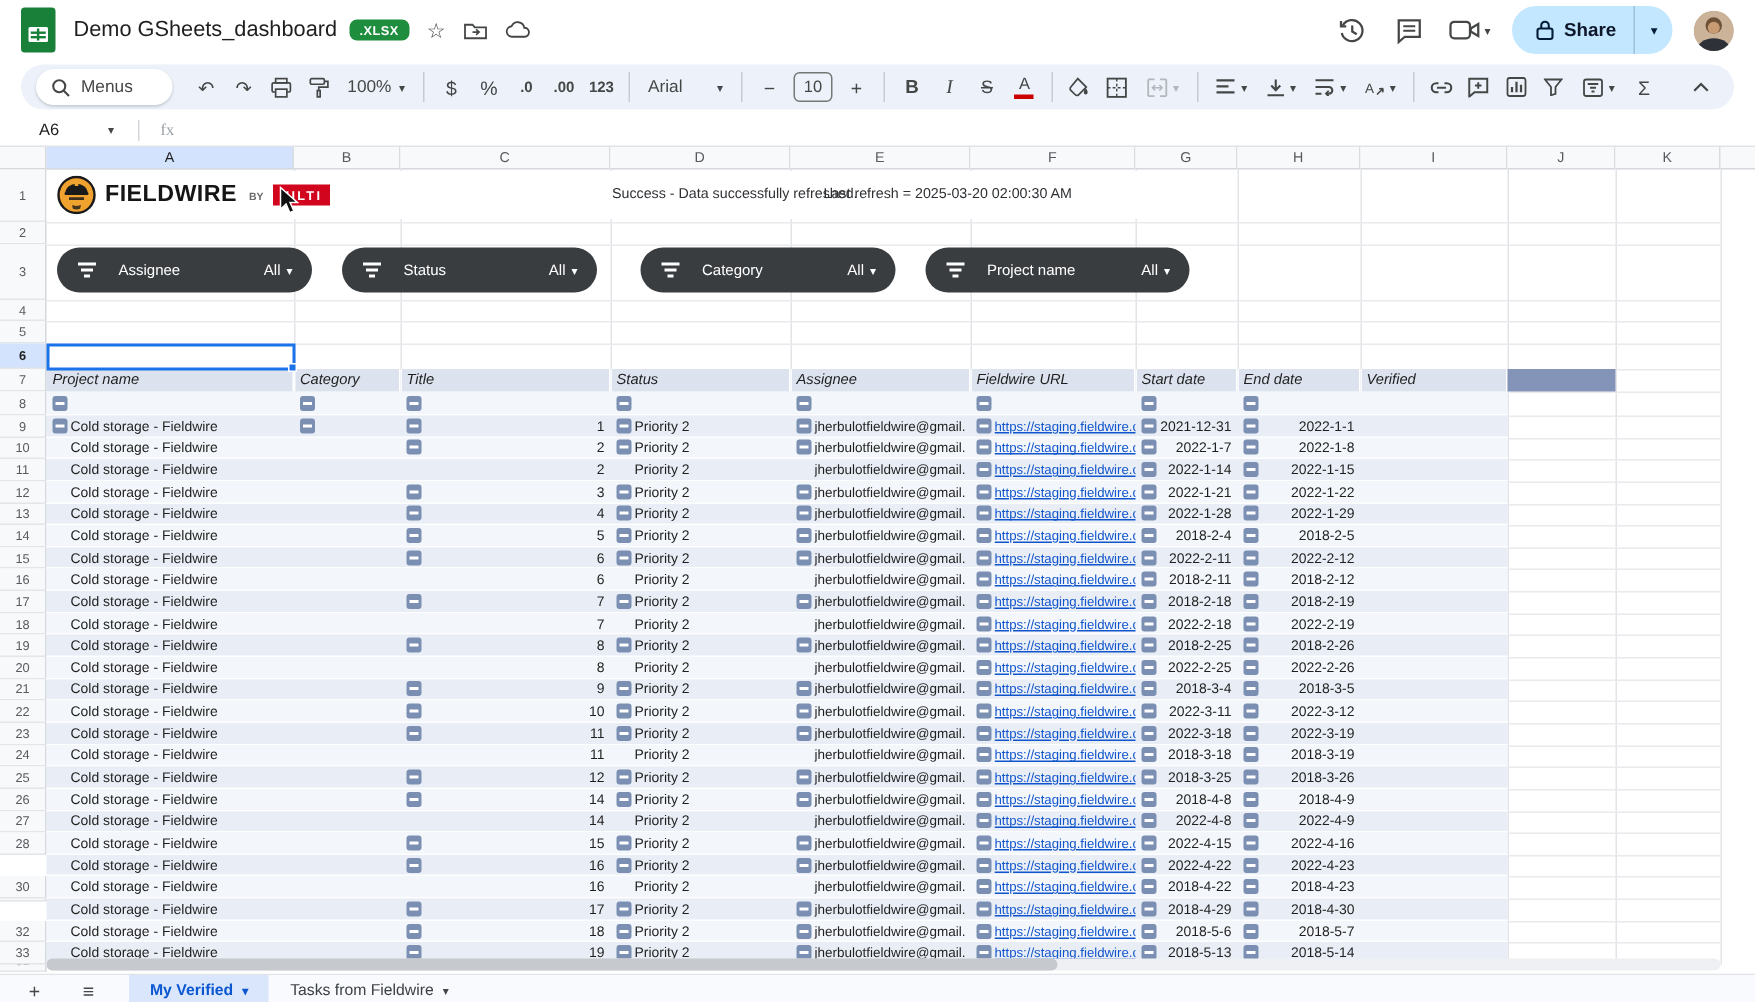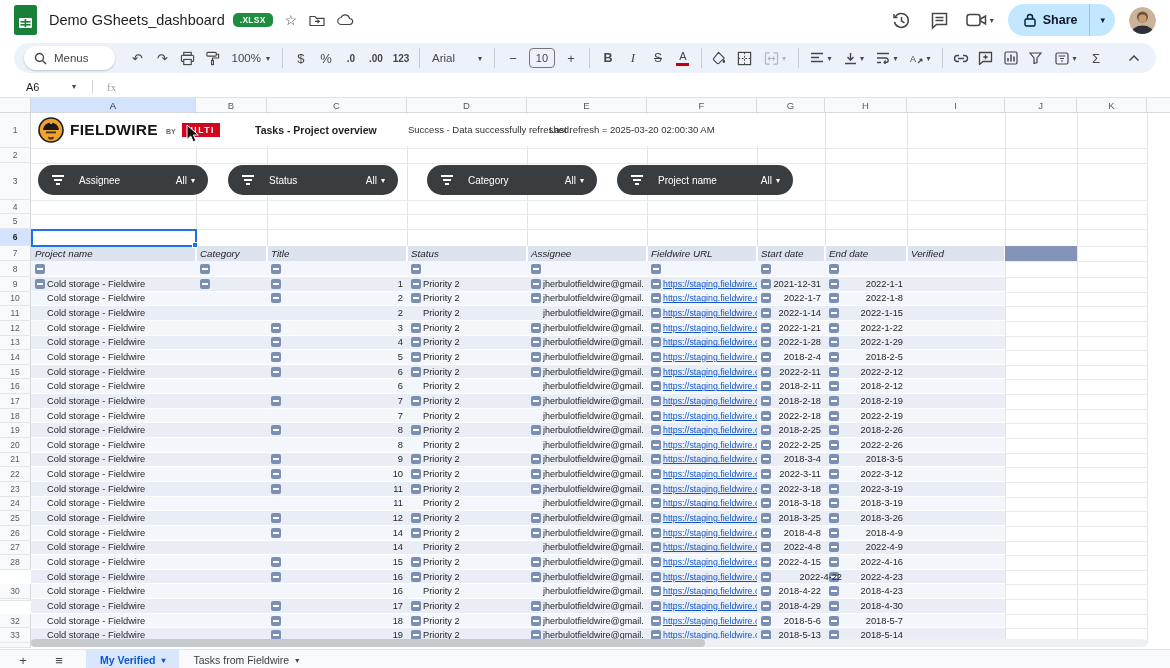--- a/index.html
+++ b/index.html
@@ -460,21 +460,20 @@
         <path d="M5.5 12 a7.5 6.5 0 0 1 15 0 Z" fill="#1a1a1a"></path>
         <rect x="5" y="11.2" width="16" height="1.8" rx="0.9" fill="#1a1a1a"></rect>
         <rect x="11.8" y="4" width="2.4" height="3" fill="#f0a22e"></rect>
         <path d="M8 14.5 h10 v1.8 H8 Z" fill="#1a1a1a" opacity=".85"></path>
         <path d="M10 19.5 c1 1 5 1 6 0 l-.6 2.6 a6 6 0 0 1 -4.8 0 Z" fill="#1a1a1a" opacity=".8"></path>
       </svg>
       <span class="brand">FIELDWIRE</span>
       <span class="brand-by">BY</span>
       <span class="hilti">HILTI</span>
     </div>
-    <div class="dash-title">Tasks - Project overview</div>
     <div class="dash-status">Success - Data successfully refreshed.</div>
     <div class="dash-refresh">Last refresh = 2025-03-20 02:00:30 AM</div>
 
     <div id="pills">
         <div class="pill" style="left: 38px; width: 170px;">
           <div class="pill-ficon">
             <i style="top: 0px; width: 12px;"></i>
             <i style="top: 4px; width: 8px;"></i>
             <i style="top: 8px; width: 4px;"></i>
           </div>
@@ -840,21 +839,21 @@
           <div class="chip" style="left: 240px;"></div>
           <div class="chip" style="left: 380px;"></div>
           <div class="chip" style="left: 500px;"></div>
           <div class="chip" style="left: 620px;"></div>
           <div class="chip" style="left: 730px;"></div>
           <div class="chip" style="left: 798px;"></div>
           <div class="cell num" style="left: 236px; width: 136px;">16</div>
           <div class="cell " style="left: 392px; width: 100px;">Priority 2</div>
           <div class="cell assignee" style="left: 512px; width: 104px;">jherbulotfieldwire@gmail.</div>
           <div class="cell link" style="left: 632px; width: 94px;">https://staging.fieldwire.c</div>
-          <div class="cell num" style="left: 747px; width: 64px;">2022-4-22</div>
+          <div class="cell num" style="left: 726px; width: 64px;">2022-4-22</div>
           <div class="cell num" style="left: 794px; width: 78px;">2022-4-23</div>
         </div>
         <div class="trow band-b" style="top: 486.44px; height: 14.64px;">
           <div class="cell " style="left: 16px; width: 148px;">Cold storage - Fieldwire</div>
           <div class="chip" style="left: 620px;"></div>
           <div class="chip" style="left: 730px;"></div>
           <div class="chip" style="left: 798px;"></div>
           <div class="cell num" style="left: 236px; width: 136px;">16</div>
           <div class="cell " style="left: 392px; width: 100px;">Priority 2</div>
           <div class="cell assignee" style="left: 512px; width: 104px;">jherbulotfieldwire@gmail.</div>

